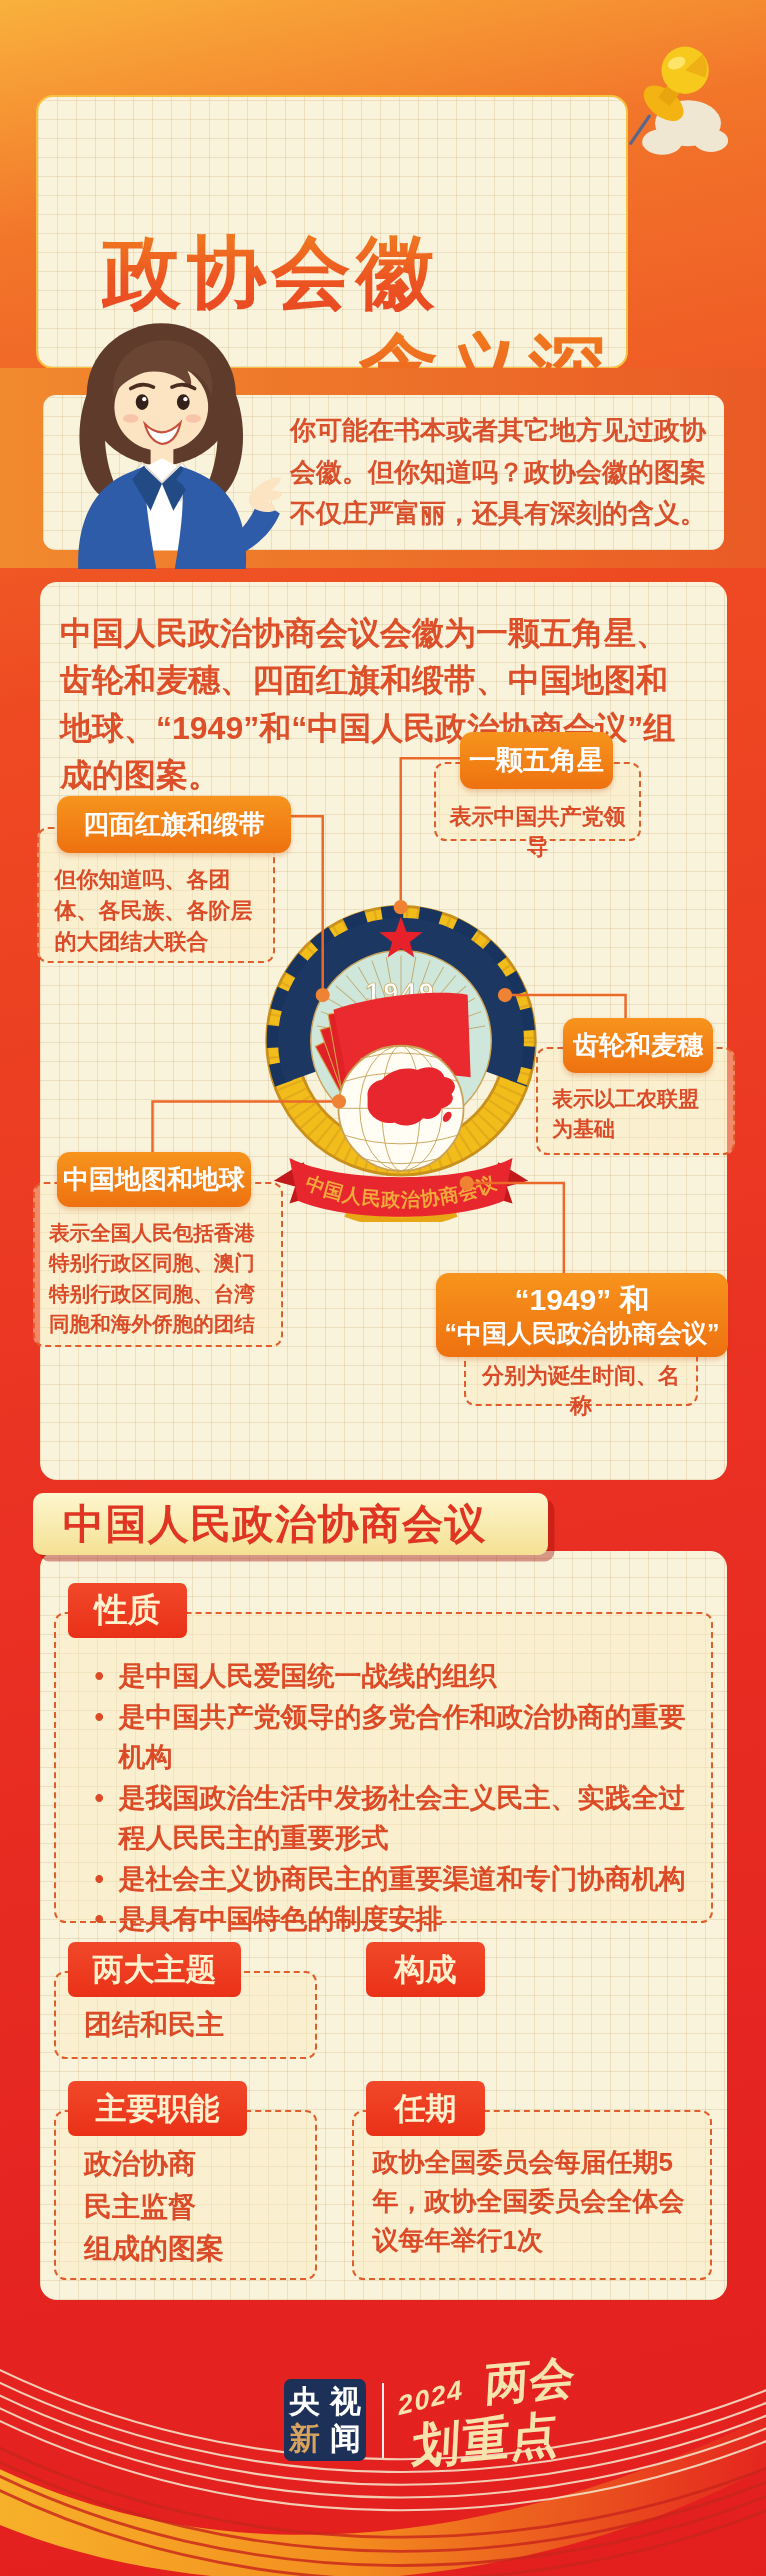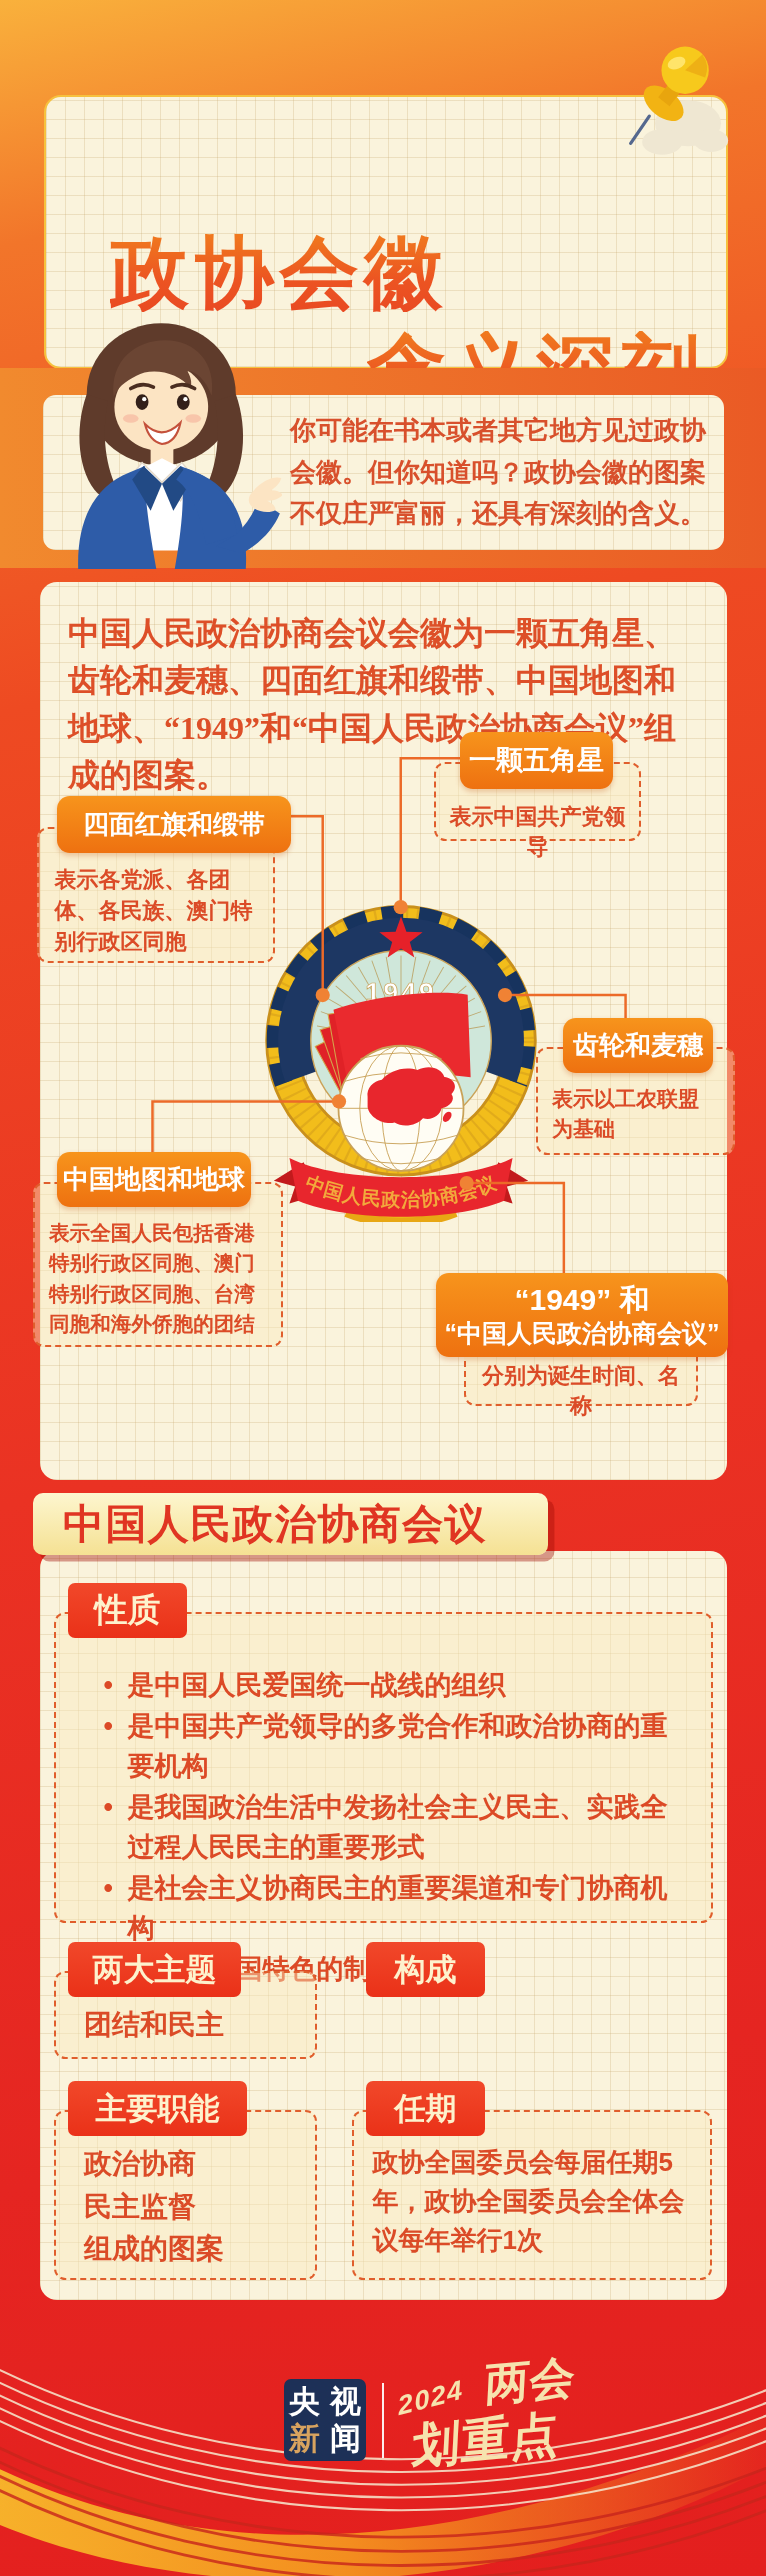--- a/index.html
+++ b/index.html
@@ -9,51 +9,51 @@
     background:linear-gradient(168deg,#f9b13c 0%,#f2752a 9%,#ee4a22 26%,#ea3223 55%,#e52521 80%,#e31f1e 100%);
   }
   .grid{
     background-color:#faf3dc;
     background-image:
       repeating-linear-gradient(0deg, rgba(196,164,106,.26) 0 0.7px, transparent 0.7px 19px),
       repeating-linear-gradient(90deg, rgba(196,164,106,.26) 0 0.7px, transparent 0.7px 19px);
   }
   .abs{position:absolute;}
   
-  .title-card{left:44px;top:95px;width:684px;height:274px;border-radius:17px;border:2.1px solid #f6c13e;box-sizing:border-box;}
+  .title-card{left:36px;top:95px;width:592px;height:274px;border-radius:17px;border:2.1px solid #f6c13e;box-sizing:border-box;}
   .title-line{position:absolute;font-size:79px;font-weight:900;letter-spacing:5.7px;line-height:1;
     background:linear-gradient(180deg,#f07a1e 0%,#ec5422 60%,#e94a22 100%);
     -webkit-background-clip:text;background-clip:text;color:transparent;}
   .title-1{left:64px;top:136px;}
   .title-2{left:321px;top:234px;}
   
   .band{left:0;top:368px;width:766px;height:200px;background:linear-gradient(90deg,#f18a2e,#ea5a25);}
   .intro-box{left:43px;top:395px;width:681px;height:155px;border-radius:12.8px;}
   .intro-text{left:290px;top:410px;width:423px;font-size:26px;font-weight:700;color:#d8502c;line-height:1.6;word-break:break-all;}
   
   .main-card{left:40px;top:582px;width:687px;height:898px;border-radius:17px;}
-  .para{left:68px;top:610px;width:633px;font-size:32px;font-weight:800;color:#dd4f28;line-height:1.48;word-break:break-all;font-family:Liberation Serif, serif;}
+  .para{left:60px;top:610px;width:633px;font-size:32px;font-weight:800;color:#dd4f28;line-height:1.48;word-break:break-all;}
   
   .pill{position:absolute;display:flex;flex-direction:column;align-items:center;justify-content:center;
     background:linear-gradient(180deg,#f7941c,#ee7110);color:#fff;border-radius:12.8px;
     font-weight:800;z-index:6;box-shadow:0 2.8px 5.7px rgba(190,70,0,.25);text-align:right;line-height:1.25;}
   .dashed{position:absolute;border:2.1px dashed #e05e2c;border-radius:11.4px;background:rgba(250,236,190,.45);
     box-sizing:border-box;color:#db4b27;font-weight:700;z-index:4;word-break:break-all;}
   .dashed .desc{display:block;}
   .conn{position:absolute;left:0;top:0;z-index:3;pointer-events:none;}
   .emblem{position:absolute;left:261px;top:888px;width:280px;height:334px;z-index:2;}
   
   .tab{left:33px;top:1493px;width:515px;height:62px;border-radius:10px;
     background:linear-gradient(180deg,#fdf6cf,#f5e193);display:flex;align-items:center;
     box-shadow:6.4px 6.4px 0 rgba(160,12,6,.4);z-index:2;}
   .tab span{margin-left:30px;font-size:41px;font-weight:900;color:#e03522;letter-spacing:1.4px;}
   .info-card{left:40px;top:1551px;width:687px;height:749px;border-radius:17px;}
   .badge{position:absolute;display:flex;align-items:center;justify-content:center;
     background:linear-gradient(180deg,#f1482a,#ea3118);color:#fdf2cd;font-weight:900;border-radius:7px;z-index:6;}
-  .bullets{margin:13px;padding:38px 20px 0 33px;list-style:none;}
+  .bullets{margin:4px;padding:38px 20px 0 33px;list-style:none;}
   .bullets li{position:relative;padding-left:25.5px;font-size:27px;line-height:1.5;color:#dc4a26;font-weight:700;word-break:break-all;}
   .bullets li::before{content:"•";position:absolute;left:1.4px;top:0;}
   
   .logo-sq{left:284px;top:2379px;width:82px;height:82px;border-radius:7px;background:#1d3057;
     display:grid;grid-template-columns:1fr 1fr;align-content:center;justify-items:center;z-index:5;}
   .logo-sq span{font-size:31px;font-weight:900;color:#fff;line-height:1.2;}
   .logo-sq span.gold{color:#d8a35f;}
   .divider{left:382px;top:2383px;width:2.1px;height:75px;background:rgba(255,255,255,.92);z-index:5;}
   .campaign{left:392px;top:2357px;width:213px;height:128px;color:#f6e3ae;transform:rotate(-5deg) skewX(-8deg);z-index:5;}
   .campaign .c-year{position:absolute;left:4.3px;top:20px;font-size:27px;font-weight:800;font-style:italic;letter-spacing:1.4px;transform:rotate(-10deg);}
@@ -189,21 +189,21 @@
     <span>一颗五角星</span>
   </div>
   <div class="dashed" style="left:434px;top:762px;width:207px;height:79px;padding:38px 4.3px 0;font-size:22px;text-align:center">
     <span class="desc">表示中国共产党领导</span>
   </div>
 
   <div class="pill" style="left:57px;top:796px;width:234px;height:57px;font-size:26px">
     <span>四面红旗和缎带</span>
   </div>
   <div class="dashed" style="left:37px;top:827px;width:238px;height:136px;padding:35px 15.6px 0;font-size:22px;line-height:1.42">
-    <span class="desc">表示各党派、各团体、各民族、澳门特别行政区同胞</span>
+    <span class="desc">但你知道吗、各团体、各民族、各阶层的大团结大联合</span>
   </div>
 
   <div class="pill" style="left:563px;top:1018px;width:150px;height:55px;font-size:26px">
     <span>齿轮和麦穗</span>
   </div>
   <div class="dashed" style="left:536px;top:1047px;width:199px;height:108px;padding:35px 14px 0;font-size:21px;line-height:1.45">
     <span class="desc">表示以工农联盟为基础</span>
   </div>
 
   <div class="pill" style="left:57px;top:1152px;width:194px;height:55px;font-size:26px">

